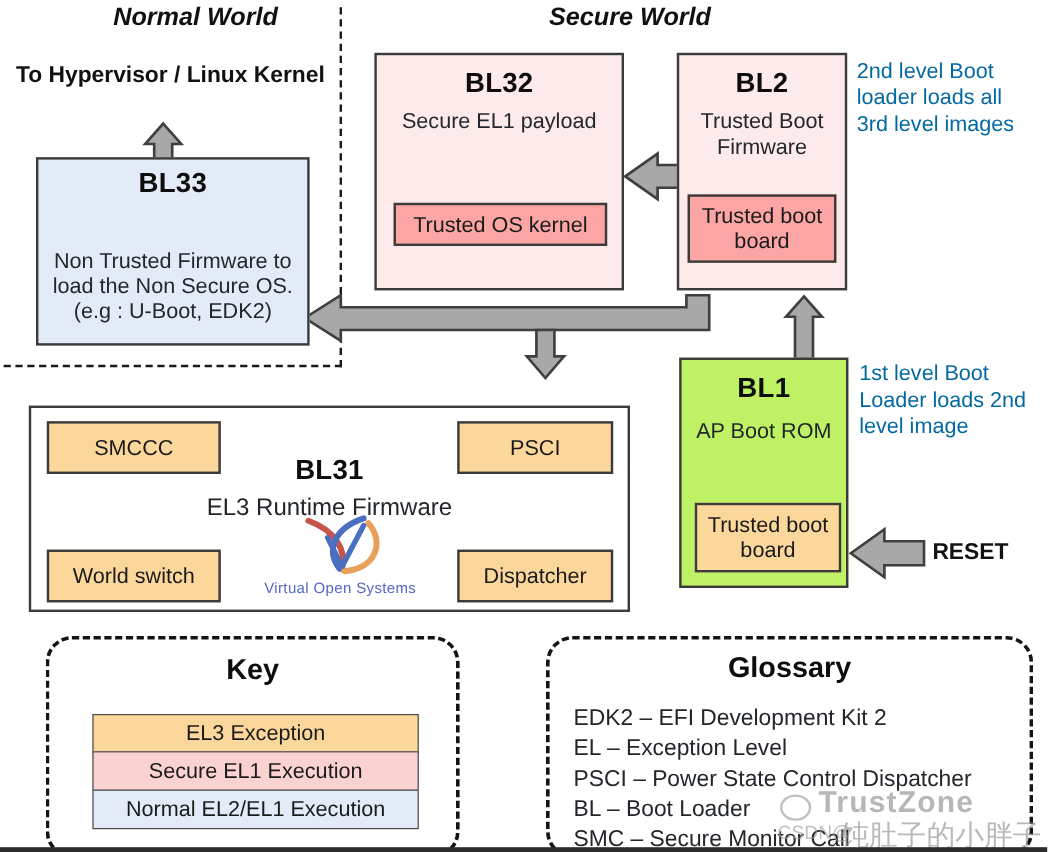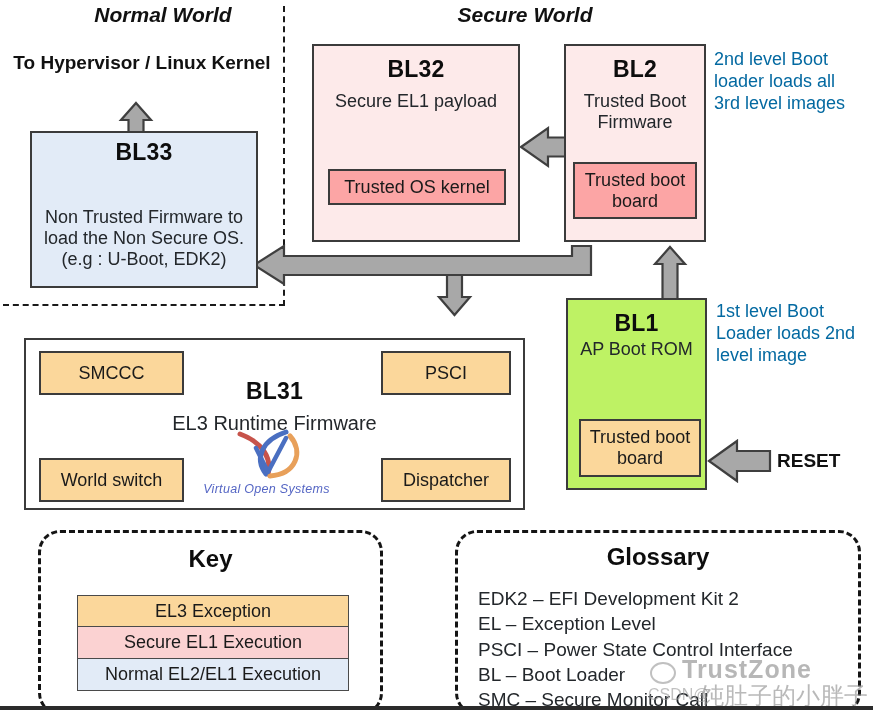--- a/index.html
+++ b/index.html
@@ -252,34 +252,34 @@
 
   <div class="abs box box-white" style="left:24px; top:318px; width:501px; height:172px;margin-top:20px;">
     <div class="abs box-title" style="left:0; right:0; top:38px;">BL31</div>
     <div class="abs box-sub" style="left:0; right:0; top:72px; font-size:20px;">EL3 Runtime Firmware</div>
 
     <div class="chip chip-orange" style="position:absolute; left:13px; top:11px; width:145px; height:44px;">SMCCC</div>
     <div class="chip chip-orange" style="position:absolute; left:355px; top:11px; width:130px; height:44px;">PSCI</div>
     <div class="chip chip-orange" style="position:absolute; left:13px; top:118px; width:145px; height:44px;">World switch</div>
     <div class="chip chip-orange" style="position:absolute; left:355px; top:118px; width:130px; height:44px;">Dispatcher</div>
 
-    <div class="vos-wrap" style="left:168px; top:88px; width:145px;font-style:italic;">
+    <div class="vos-wrap" style="left:185px; top:88px; width:145px;">
       <svg width="78" height="52" viewBox="0 0 78 52" xmlns="http://www.w3.org/2000/svg">
         <path d="M12 6 C 34 14, 44 30, 40 46" stroke="#c7534a" stroke-width="5" fill="none" stroke-linecap="round"></path>
         <path d="M58 4 C 34 12, 26 30, 38 46" stroke="#4a6fc1" stroke-width="5" fill="none" stroke-linecap="round"></path>
         <path d="M62 8 C 76 24, 68 46, 42 48" stroke="#e8a05a" stroke-width="5" fill="none" stroke-linecap="round"></path>
         <path d="M28 20 L 40 44 L 58 10" stroke="#4a6fc1" stroke-width="4.5" fill="none" stroke-linecap="round" stroke-linejoin="round"></path>
       </svg>
       <div class="vos-text">Virtual Open Systems</div>
     </div>
   </div>
 
   <div class="abs box box-cream" style="left:566px; top:298px; width:141px; height:192px; padding-top:10px;">
     <div class="box-title">BL1</div>
-    <div class="box-sub" style="margin-top:2px;text-align:right;">AP Boot ROM</div>
+    <div class="box-sub" style="margin-top:12px;text-align:right;">AP Boot ROM</div>
     <div class="chip chip-orange" style="position:absolute; left:11px; top:119px; width:122px; height:58px; flex-direction:column;">Trusted boot board</div>
   </div>
 
   <div class="abs side-note" style="left:716px; top:300px; width:150px;">1st level Boot Loader loads 2nd level image</div>
 
   <div class="abs reset-label" style="left:777px; top:450px;">RESET</div>
 
   <div class="abs dash-panel" style="left:38px; top:530px; width:345px; height:185px;">
     <div class="panel-title" style="margin-top:12px;">Key</div>
     <div style="position:absolute; left:36px; top:62px; width:272px;">
@@ -287,21 +287,21 @@
       <div class="legend-row legend-pink" style="height:33px; margin-top:-1.6px;">Secure EL1 Execution</div>
       <div class="legend-row legend-blue" style="height:33px; margin-top:-1.6px;">Normal EL2/EL1 Execution</div>
     </div>
   </div>
 
   <div class="abs dash-panel" style="left:455px; top:530px; width:406px; height:185px;">
     <div class="panel-title" style="margin-top:10px;">Glossary</div>
     <ul class="glossary-list" style="position:absolute; left:20px; top:53px; right:10px;">
       <li>EDK2 – EFI Development Kit 2</li>
       <li>EL – Exception Level</li>
-      <li>PSCI – Power State Control Interface</li>
+      <li>PSCI – Power State Control Dispatcher</li>
       <li>BL – Boot Loader</li>
       <li>SMC – Secure Monitor Call</li>
     </ul>
   </div>
 
   <div class="watermark" style="left:650px; top:655px;">
     <div style="display:flex; align-items:flex-end; gap:6px;font-weight:bold;">
       <span class="wm-wechat"></span>
       <span class="wm-trustzone">TrustZone</span>
     </div>

